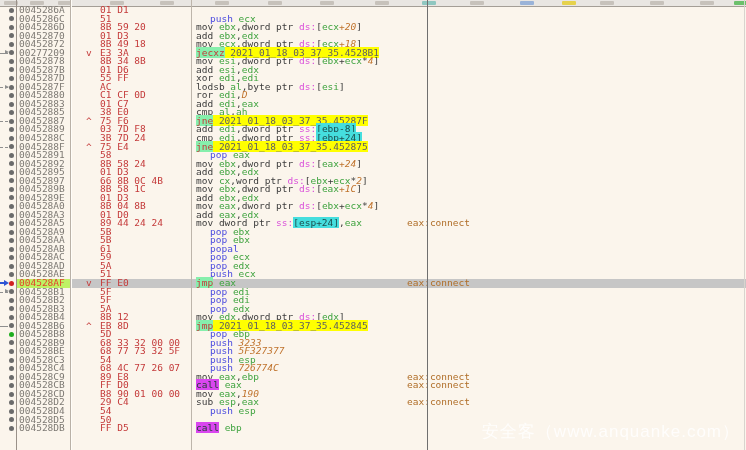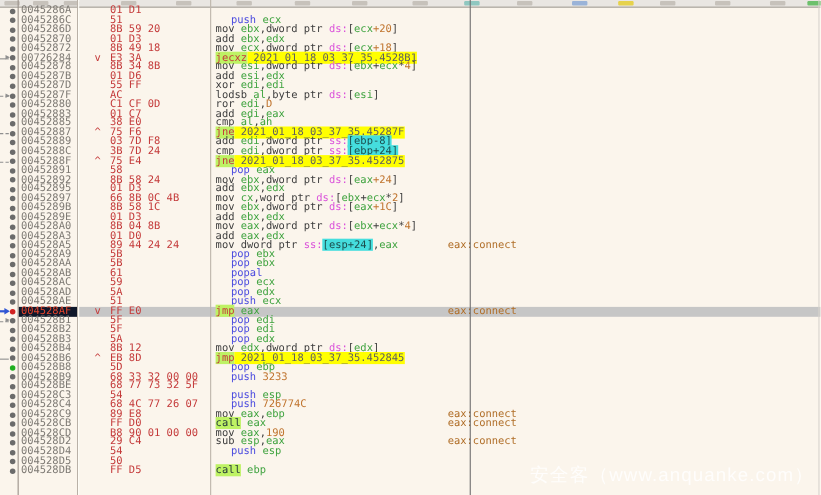--- a/index.html
+++ b/index.html
@@ -7,21 +7,21 @@
     font-family:"DejaVu Sans Mono","Liberation Mono",monospace;font-size:9.5px;}
   
   #toolbar{position:absolute;left:0;top:0;width:746px;height:6px;background:#e9e6e2;border-bottom:1px solid #a49e96;}
   #toolbar i{position:absolute;top:1px;width:14px;height:4px;background:#c7c2bb;border-radius:1px;}
   
   #rows{position:absolute;left:0;top:6px;width:746px;height:369px;}
   .row{position:relative;width:746px;height:8.538px;line-height:8.6px;white-space:pre;}
   .row.cur::before{content:"";position:absolute;left:17px;right:0;top:0;bottom:0;background:#c6c6c6;}
   .cell{position:absolute;top:0;height:100%;z-index:2;}
   .addr{left:17px;width:53px;padding-left:2px;color:#7e7a74;box-sizing:border-box;}
-  .row.cur .addr{background:#0f172a;color:#e2432b;}
+  .row.cur .addr{background:#bef264;color:#e2432b;}
   .bytes{left:72px;width:119px;color:#c43a3a;}
   .bytes .mark{position:absolute;left:14px;top:0;color:#c43a3a;}
   .bytes .bt{position:absolute;left:28px;top:0;}
   .instr{left:192px;width:235px;padding-left:4px;}
   .cmt{left:404px;width:316px;padding-left:3px;color:#b06e28;}
   
   .dot{position:absolute;left:9px;top:50%;margin-top:-2.5px;width:5px;height:5px;border-radius:50%;background:#6b6b6b;z-index:2;}
   .dot.green{background:#1fae1f;}
   .dot.red{background:#d02222;}
   .jl{position:absolute;left:0;top:50%;width:8px;height:0;border-top:1px solid #8f8f8f;z-index:1;}
@@ -29,25 +29,25 @@
   .jh{position:absolute;left:5px;top:50%;margin-top:-2.5px;width:0;height:0;
       border-left:4px solid #8f8f8f;border-top:2.5px solid transparent;border-bottom:2.5px solid transparent;z-index:1;}
   .eipl{position:absolute;left:0;top:50%;margin-top:-1px;width:6px;height:2px;background:#2f55d4;z-index:1;}
   .eiph{position:absolute;left:4px;top:50%;margin-top:-3.5px;width:0;height:0;
       border-left:5px solid #2f55d4;border-top:3.5px solid transparent;border-bottom:3.5px solid transparent;z-index:1;}
   
   .tk-mn{color:#3c3c3c;}
   .tk-txt{color:#3c3c3c;}
   .tk-pp{color:#4a4adf;margin-left:14px;}
   .tk-reg{color:#3fa33f;}
-  .tk-num{color:#c0742e;}
+  .tk-num{color:#c0742e;font-style:italic;}
   .tk-seg{color:#da50da;}
-  .tk-jmn{background:#bef264;color:#c43a3a;}
+  .tk-jmn{background:#86efac;color:#c43a3a;}
   .tk-jtxt{background:#ffff00;color:#5f5f5f;}
-  .tk-cmn{background:#bef264;color:#273b3b;}
+  .tk-cmn{background:#d946ef;color:#273b3b;}
   .tk-mem{background:#45dede;color:#1c4d4d;}
   
   .vsep{position:absolute;top:0;bottom:0;width:1px;z-index:3;pointer-events:none;}
   #sep-margin{left:16px;background:#9a9189;}
   #sep-addr{left:70px;background:#b9b1a7;}
   #sep-addr2{left:71px;background:#fffdf8;}
   #sep-bytes{left:191px;background:#bdb5ab;}
   #sep-instr{left:427px;background:#6f6f6f;}
   #sep-right{left:744px;background:#d8d4ce;}
   
@@ -78,21 +78,21 @@
     <i style="left:700px;"></i>
     <i style="left:734px;background:#6cc06c;"></i>
   </div>
 
   <div id="rows">
       <div class="row"><span class="dot"></span><span class="cell addr">0045286A</span><span class="cell bytes"><span class="bt">01 D1</span></span></div>
       <div class="row"><span class="dot"></span><span class="cell addr">0045286C</span><span class="cell bytes"><span class="bt">51</span></span><span class="cell instr"><span class="tk-pp">push </span><span class="tk-reg">ecx</span></span></div>
       <div class="row"><span class="dot"></span><span class="cell addr">0045286D</span><span class="cell bytes"><span class="bt">8B 59 20</span></span><span class="cell instr"><span class="tk-mn">mov </span><span class="tk-reg">ebx</span><span class="tk-txt">,dword ptr </span><span class="tk-seg">ds:</span><span class="tk-txt">[</span><span class="tk-reg">ecx</span><span class="tk-num">+20</span><span class="tk-txt">]</span></span></div>
       <div class="row"><span class="dot"></span><span class="cell addr">00452870</span><span class="cell bytes"><span class="bt">01 D3</span></span><span class="cell instr"><span class="tk-mn">add </span><span class="tk-reg">ebx</span><span class="tk-txt">,</span><span class="tk-reg">edx</span></span></div>
       <div class="row"><span class="dot"></span><span class="cell addr">00452872</span><span class="cell bytes"><span class="bt">8B 49 18</span></span><span class="cell instr"><span class="tk-mn">mov </span><span class="tk-reg">ecx</span><span class="tk-txt">,dword ptr </span><span class="tk-seg">ds:</span><span class="tk-txt">[</span><span class="tk-reg">ecx</span><span class="tk-num">+18</span><span class="tk-txt">]</span></span></div>
-      <div class="row"><span class="jl"></span><span class="jh"></span><span class="dot"></span><span class="cell addr">00726284</span><span class="cell bytes"><span class="mark">v</span><span class="bt">E3 3A</span></span><span class="cell instr"><span class="tk-jmn">jecxz</span><span class="tk-jtxt"> 2021_01_18_03_37_35.4528B1</span></span></div>
+      <div class="row"><span class="jl"></span><span class="jh"></span><span class="dot"></span><span class="cell addr">00277209</span><span class="cell bytes"><span class="mark">v</span><span class="bt">E3 3A</span></span><span class="cell instr"><span class="tk-jmn">jecxz</span><span class="tk-jtxt"> 2021_01_18_03_37_35.4528B1</span></span></div>
       <div class="row"><span class="dot"></span><span class="cell addr">00452878</span><span class="cell bytes"><span class="bt">8B 34 8B</span></span><span class="cell instr"><span class="tk-mn">mov </span><span class="tk-reg">esi</span><span class="tk-txt">,dword ptr </span><span class="tk-seg">ds:</span><span class="tk-txt">[</span><span class="tk-reg">ebx</span><span class="tk-txt">+</span><span class="tk-reg">ecx</span><span class="tk-txt">*</span><span class="tk-num">4</span><span class="tk-txt">]</span></span></div>
       <div class="row"><span class="dot"></span><span class="cell addr">0045287B</span><span class="cell bytes"><span class="bt">01 D6</span></span><span class="cell instr"><span class="tk-mn">add </span><span class="tk-reg">esi</span><span class="tk-txt">,</span><span class="tk-reg">edx</span></span></div>
       <div class="row"><span class="dot"></span><span class="cell addr">0045287D</span><span class="cell bytes"><span class="bt">55 FF</span></span><span class="cell instr"><span class="tk-mn">xor </span><span class="tk-reg">edi</span><span class="tk-txt">,</span><span class="tk-reg">edi</span></span></div>
       <div class="row"><span class="jl dash"></span><span class="jh"></span><span class="dot"></span><span class="cell addr">0045287F</span><span class="cell bytes"><span class="bt">AC</span></span><span class="cell instr"><span class="tk-mn">lodsb </span><span class="tk-reg">al</span><span class="tk-txt">,byte ptr </span><span class="tk-seg">ds:</span><span class="tk-txt">[</span><span class="tk-reg">esi</span><span class="tk-txt">]</span></span></div>
       <div class="row"><span class="dot"></span><span class="cell addr">00452880</span><span class="cell bytes"><span class="bt">C1 CF 0D</span></span><span class="cell instr"><span class="tk-mn">ror </span><span class="tk-reg">edi</span><span class="tk-txt">,</span><span class="tk-num">D</span></span></div>
       <div class="row"><span class="dot"></span><span class="cell addr">00452883</span><span class="cell bytes"><span class="bt">01 C7</span></span><span class="cell instr"><span class="tk-mn">add </span><span class="tk-reg">edi</span><span class="tk-txt">,</span><span class="tk-reg">eax</span></span></div>
       <div class="row"><span class="dot"></span><span class="cell addr">00452885</span><span class="cell bytes"><span class="bt">38 E0</span></span><span class="cell instr"><span class="tk-mn">cmp </span><span class="tk-reg">al</span><span class="tk-txt">,</span><span class="tk-reg">ah</span></span></div>
       <div class="row"><span class="jl dash"></span><span class="dot"></span><span class="cell addr">00452887</span><span class="cell bytes"><span class="mark">^</span><span class="bt">75 F6</span></span><span class="cell instr"><span class="tk-jmn">jne</span><span class="tk-jtxt"> 2021_01_18_03_37_35.45287F</span></span></div>
       <div class="row"><span class="dot"></span><span class="cell addr">00452889</span><span class="cell bytes"><span class="bt">03 7D F8</span></span><span class="cell instr"><span class="tk-mn">add </span><span class="tk-reg">edi</span><span class="tk-txt">,dword ptr </span><span class="tk-seg">ss:</span><span class="tk-mem">[ebp-8]</span></span></div>
       <div class="row"><span class="dot"></span><span class="cell addr">0045288C</span><span class="cell bytes"><span class="bt">3B 7D 24</span></span><span class="cell instr"><span class="tk-mn">cmp </span><span class="tk-reg">edi</span><span class="tk-txt">,dword ptr </span><span class="tk-seg">ss:</span><span class="tk-mem">[ebp+24]</span></span></div>
@@ -113,21 +113,21 @@
       <div class="row"><span class="dot"></span><span class="cell addr">004528AD</span><span class="cell bytes"><span class="bt">5A</span></span><span class="cell instr"><span class="tk-pp">pop </span><span class="tk-reg">edx</span></span></div>
       <div class="row"><span class="dot"></span><span class="cell addr">004528AE</span><span class="cell bytes"><span class="bt">51</span></span><span class="cell instr"><span class="tk-pp">push </span><span class="tk-reg">ecx</span></span></div>
       <div class="row cur"><span class="eipl"></span><span class="eiph"></span><span class="dot red"></span><span class="cell addr">004528AF</span><span class="cell bytes"><span class="mark">v</span><span class="bt">FF E0</span></span><span class="cell instr"><span class="tk-jmn">jmp</span><span class="tk-txt"> </span><span class="tk-reg">eax</span></span><span class="cell cmt">eax:connect</span></div>
       <div class="row"><span class="jl dash"></span><span class="jh"></span><span class="dot"></span><span class="cell addr">004528B1</span><span class="cell bytes"><span class="bt">5F</span></span><span class="cell instr"><span class="tk-pp">pop </span><span class="tk-reg">edi</span></span></div>
       <div class="row"><span class="dot"></span><span class="cell addr">004528B2</span><span class="cell bytes"><span class="bt">5F</span></span><span class="cell instr"><span class="tk-pp">pop </span><span class="tk-reg">edi</span></span></div>
       <div class="row"><span class="dot"></span><span class="cell addr">004528B3</span><span class="cell bytes"><span class="bt">5A</span></span><span class="cell instr"><span class="tk-pp">pop </span><span class="tk-reg">edx</span></span></div>
       <div class="row"><span class="dot"></span><span class="cell addr">004528B4</span><span class="cell bytes"><span class="bt">8B 12</span></span><span class="cell instr"><span class="tk-mn">mov </span><span class="tk-reg">edx</span><span class="tk-txt">,dword ptr </span><span class="tk-seg">ds:</span><span class="tk-txt">[</span><span class="tk-reg">edx</span><span class="tk-txt">]</span></span></div>
       <div class="row"><span class="jl"></span><span class="dot"></span><span class="cell addr">004528B6</span><span class="cell bytes"><span class="mark">^</span><span class="bt">EB 8D</span></span><span class="cell instr"><span class="tk-jmn">jmp</span><span class="tk-jtxt"> 2021_01_18_03_37_35.452845</span></span></div>
       <div class="row"><span class="dot green"></span><span class="cell addr">004528B8</span><span class="cell bytes"><span class="bt">5D</span></span><span class="cell instr"><span class="tk-pp">pop </span><span class="tk-reg">ebp</span></span></div>
       <div class="row"><span class="dot"></span><span class="cell addr">004528B9</span><span class="cell bytes"><span class="bt">68 33 32 00 00</span></span><span class="cell instr"><span class="tk-pp">push </span><span class="tk-num">3233</span></span></div>
-      <div class="row"><span class="dot"></span><span class="cell addr">004528BE</span><span class="cell bytes"><span class="bt">68 77 73 32 5F</span></span></div>
+      <div class="row"><span class="dot"></span><span class="cell addr">004528BE</span><span class="cell bytes"><span class="bt">68 77 73 32 5F</span></span><span class="cell instr"><span class="tk-pp">push </span><span class="tk-num">5F327377</span></span></div>
       <div class="row"><span class="dot"></span><span class="cell addr">004528C3</span><span class="cell bytes"><span class="bt">54</span></span><span class="cell instr"><span class="tk-pp">push </span><span class="tk-reg">esp</span></span></div>
       <div class="row"><span class="dot"></span><span class="cell addr">004528C4</span><span class="cell bytes"><span class="bt">68 4C 77 26 07</span></span><span class="cell instr"><span class="tk-pp">push </span><span class="tk-num">726774C</span></span></div>
       <div class="row"><span class="dot"></span><span class="cell addr">004528C9</span><span class="cell bytes"><span class="bt">89 E8</span></span><span class="cell instr"><span class="tk-mn">mov </span><span class="tk-reg">eax</span><span class="tk-txt">,</span><span class="tk-reg">ebp</span></span><span class="cell cmt">eax:connect</span></div>
       <div class="row"><span class="dot"></span><span class="cell addr">004528CB</span><span class="cell bytes"><span class="bt">FF D0</span></span><span class="cell instr"><span class="tk-cmn">call</span><span class="tk-txt"> </span><span class="tk-reg">eax</span></span><span class="cell cmt">eax:connect</span></div>
       <div class="row"><span class="dot"></span><span class="cell addr">004528CD</span><span class="cell bytes"><span class="bt">B8 90 01 00 00</span></span><span class="cell instr"><span class="tk-mn">mov </span><span class="tk-reg">eax</span><span class="tk-txt">,</span><span class="tk-num">190</span></span></div>
       <div class="row"><span class="dot"></span><span class="cell addr">004528D2</span><span class="cell bytes"><span class="bt">29 C4</span></span><span class="cell instr"><span class="tk-mn">sub </span><span class="tk-reg">esp</span><span class="tk-txt">,</span><span class="tk-reg">eax</span></span><span class="cell cmt">eax:connect</span></div>
       <div class="row"><span class="dot"></span><span class="cell addr">004528D4</span><span class="cell bytes"><span class="bt">54</span></span><span class="cell instr"><span class="tk-pp">push </span><span class="tk-reg">esp</span></span></div>
       <div class="row"><span class="dot"></span><span class="cell addr">004528D5</span><span class="cell bytes"><span class="bt">50</span></span></div>
       <div class="row"><span class="dot"></span><span class="cell addr">004528DB</span><span class="cell bytes"><span class="bt">FF D5</span></span><span class="cell instr"><span class="tk-cmn">call</span><span class="tk-txt"> </span><span class="tk-reg">ebp</span></span></div>
     </div>

